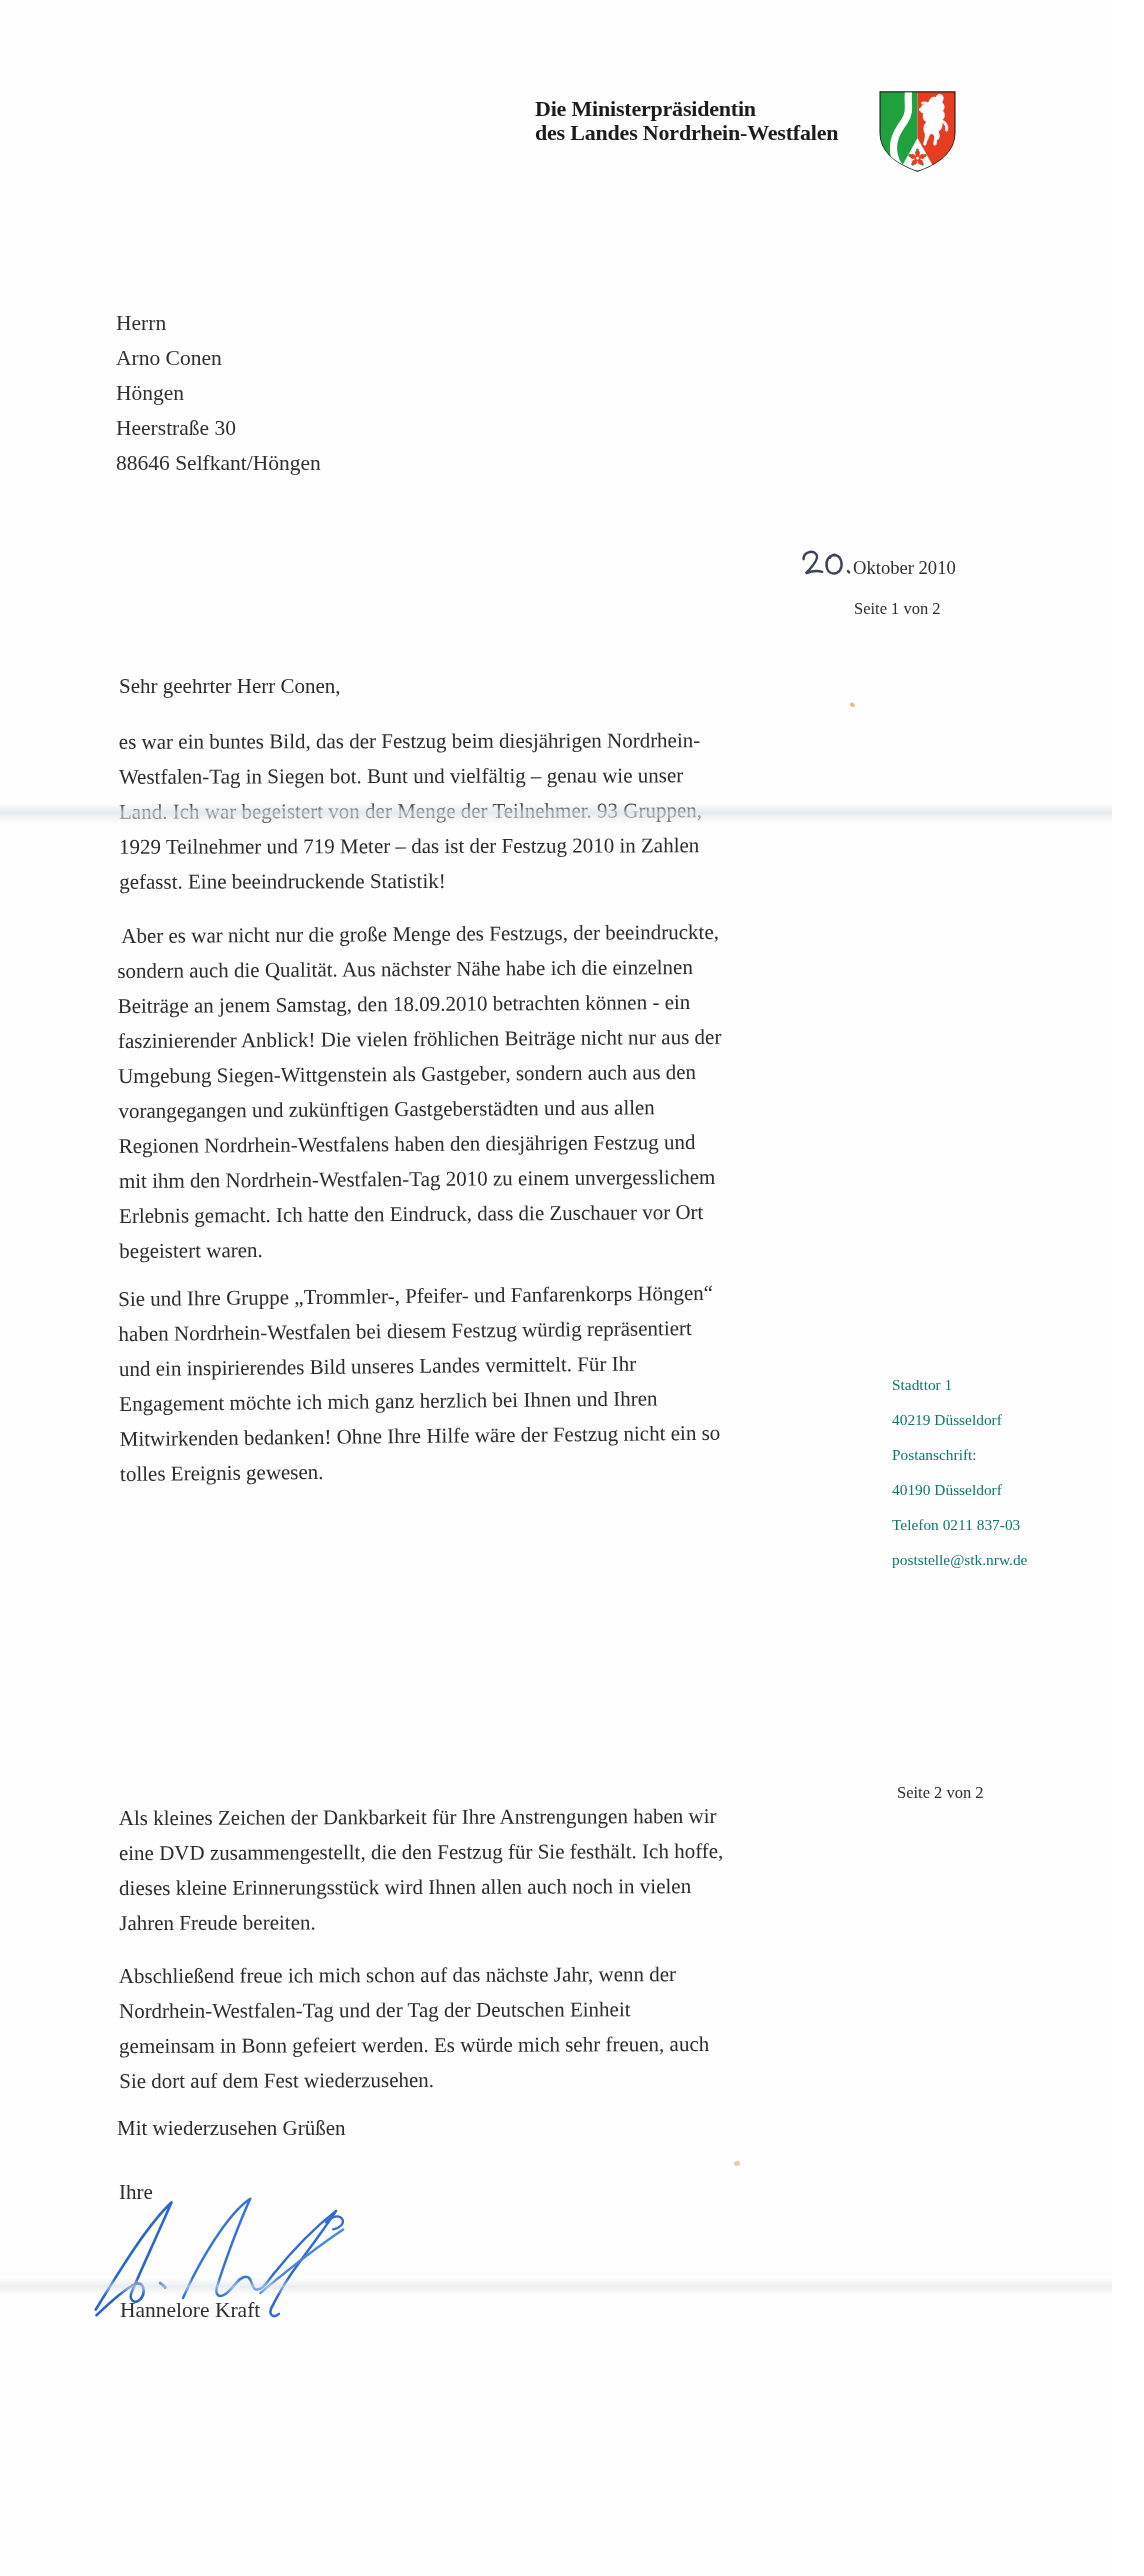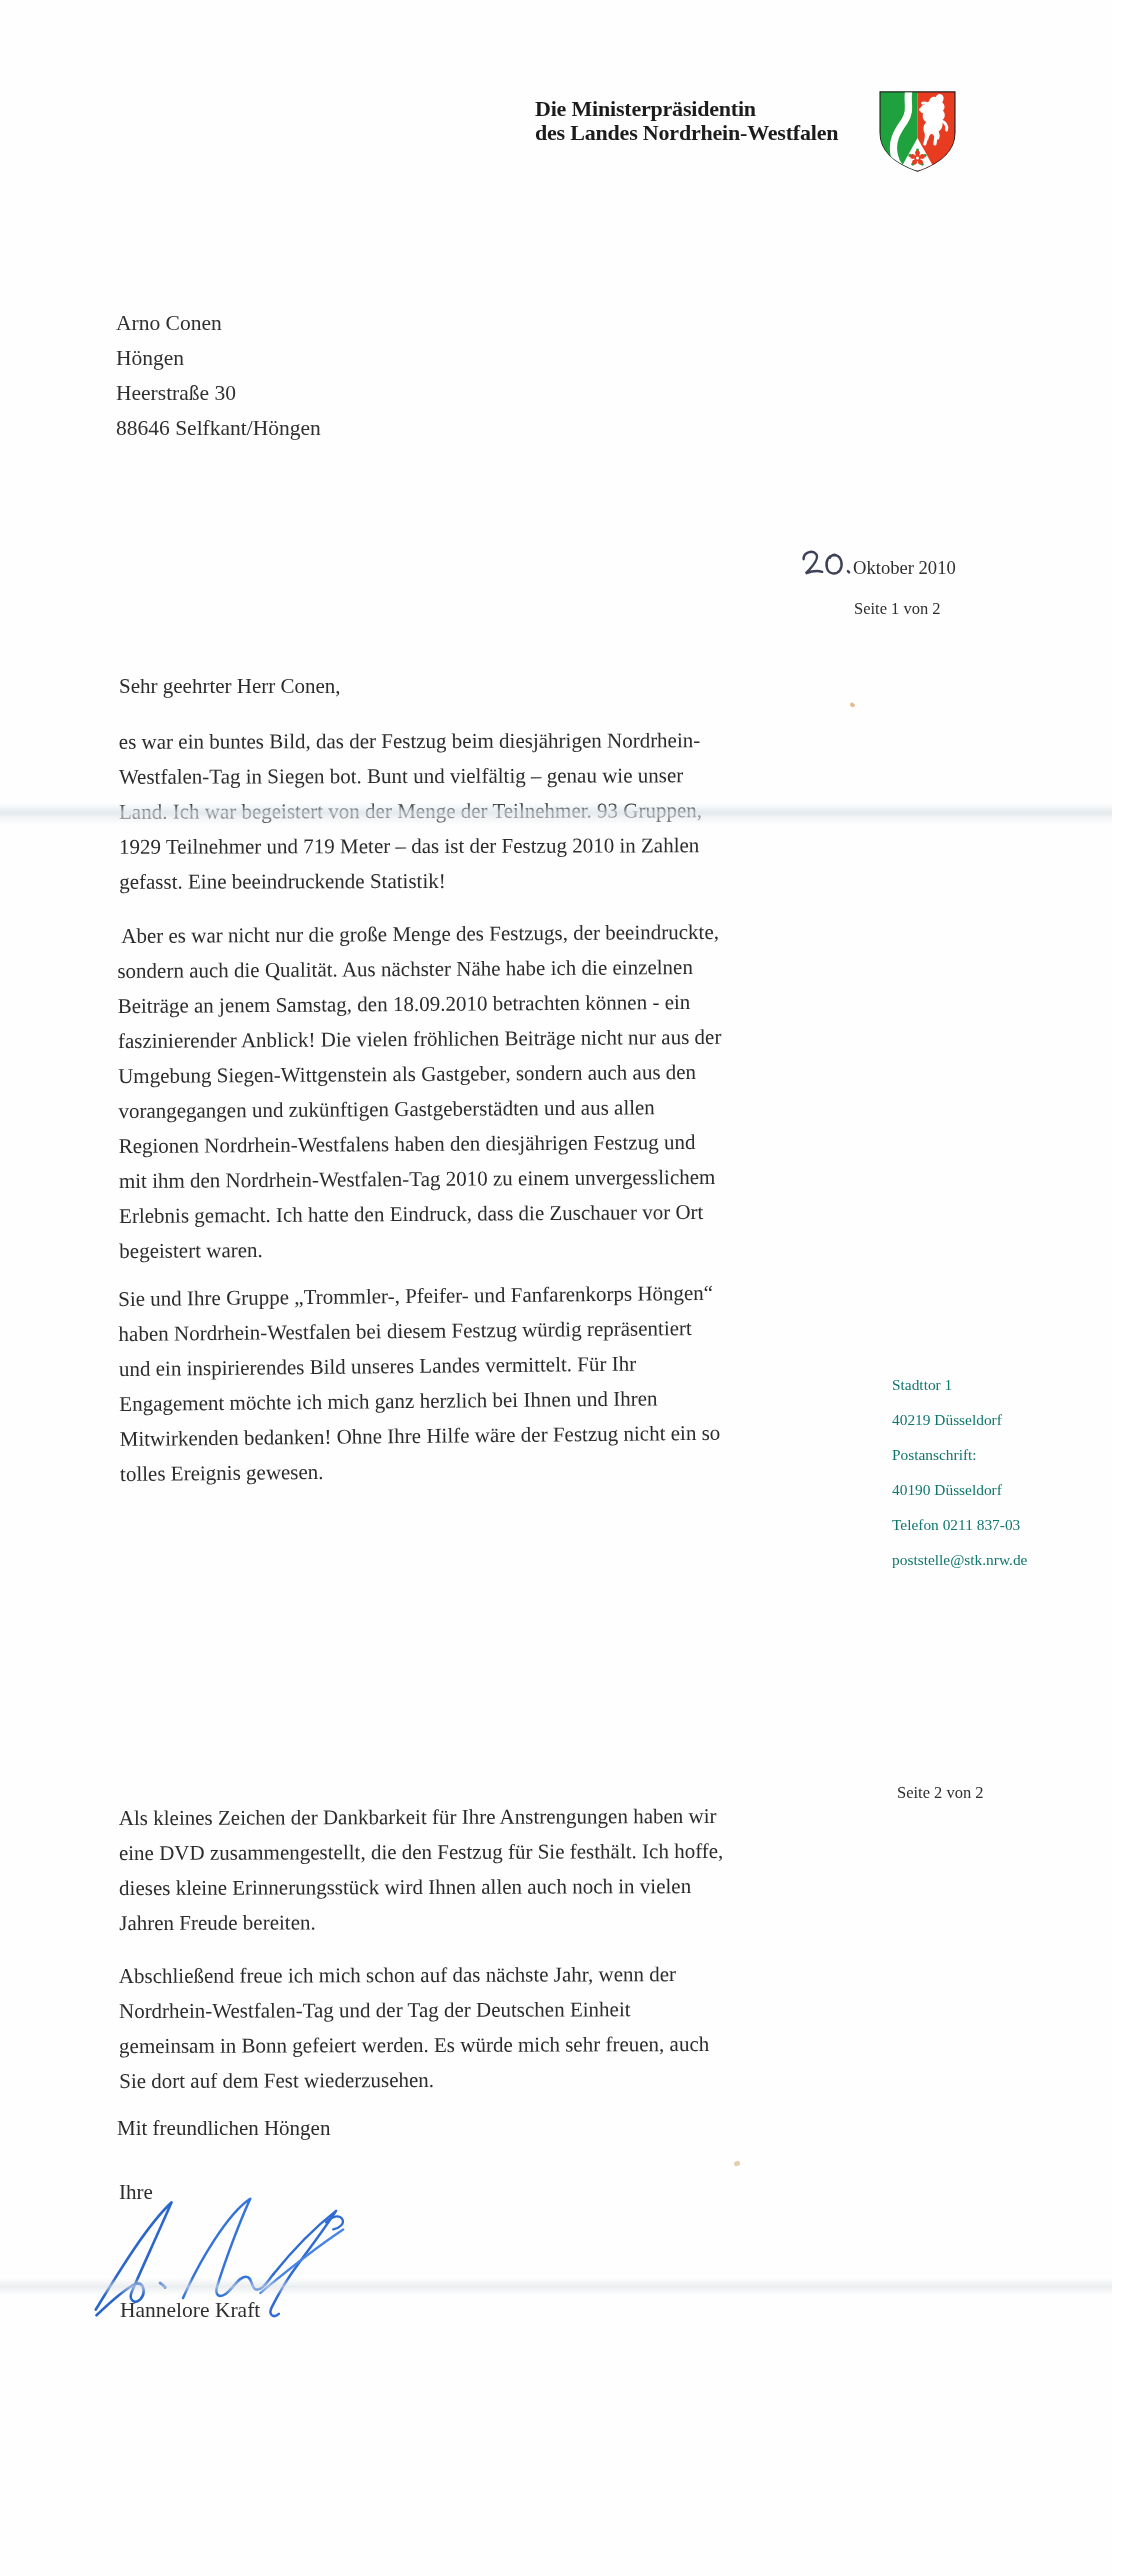--- a/index.html
+++ b/index.html
@@ -91,20 +91,21 @@
           <circle cx="52.9" cy="101.2" r="3.4"></circle>
             <circle cx="50.3" cy="93.3" r="3.4"></circle>
         </g>
         <circle cx="57" cy="95.5" r="4.6" fill="#e83c21"></circle>
         <circle cx="57" cy="95.5" r="2.1" fill="#ffffff"></circle>
       </g>
     </g>
   </svg>
 
   <div class="abs recipient">
+      <div class="tline">Herrn</div>
       <div class="tline">Arno Conen</div>
       <div class="tline">Höngen</div>
       <div class="tline">Heerstraße 30</div>
       <div class="tline">88646 Selfkant/Höngen</div>
     </div>
 
   <svg class="abs hand-day" viewBox="0 0 84 58">
     <g fill="none" stroke="#3d4258" stroke-width="3.4" stroke-linecap="round">
       <path d="M11 22 C11 13 24 9 29 16 C33 22 24 32 13 42 C22 39 31 39 36 41"></path>
       <path d="M54 19 C46 18 41 27 43 36 C45 45 55 47 61 40 C66 33 64 22 57 19 C53 17 49 19 48 22"></path>
@@ -160,21 +161,21 @@
       <div class="tline">dieses kleine Erinnerungsstück wird Ihnen allen auch noch in vielen</div>
       <div class="tline">Jahren Freude bereiten.</div>
     </div>
   <div class="abs bodytxt p5">
       <div class="tline">Abschließend freue ich mich schon auf das nächste Jahr, wenn der</div>
       <div class="tline">Nordrhein-Westfalen-Tag und der Tag der Deutschen Einheit</div>
       <div class="tline">gemeinsam in Bonn gefeiert werden. Es würde mich sehr freuen, auch</div>
       <div class="tline">Sie dort auf dem Fest wiederzusehen.</div>
     </div>
 
-  <div class="abs bodytxt closing tline">Mit freundlichen Höngen</div>
+  <div class="abs bodytxt closing tline">Mit wiederzusehen Grüßen</div>
   <div class="abs bodytxt valediction tline">Ihre</div>
 
   <svg class="abs signature" viewBox="0 0 390 200">
     <g fill="none" stroke-linecap="round" stroke-linejoin="round">
       <path d="M8 170 C34 128 76 56 114 20 C94 66 68 122 58 146 C54 157 62 163 70 156 C78 148 76 132 65 134 C54 137 30 158 9 178" stroke="#2b66cc" stroke-width="3.6"></path>
       <path d="M98 133 C101 135 103 137 105 139" stroke="#2b66cc" stroke-width="4"></path>
       <path d="M130 154 C152 104 192 36 224 15 C208 50 188 104 178 137 C174 149 180 155 190 148 C202 138 208 124 218 124 C228 124 224 141 233 142 C242 143 249 129 256 121" stroke="#3474da" stroke-width="3.5"></path>
       <path d="M256 121 C276 96 308 60 344 32 C324 63 298 96 280 122 C270 137 261 153 254 167 C249 177 256 183 264 176" stroke="#2e6bd4" stroke-width="3.5"></path>
       <path d="M238 147 C270 120 312 86 354 58" stroke="#4584e4" stroke-width="3.2"></path>
       <path d="M330 48 C338 39 349 37 353 44 C356 50 348 57 340 58" stroke="#2e6bd4" stroke-width="3.2"></path>

